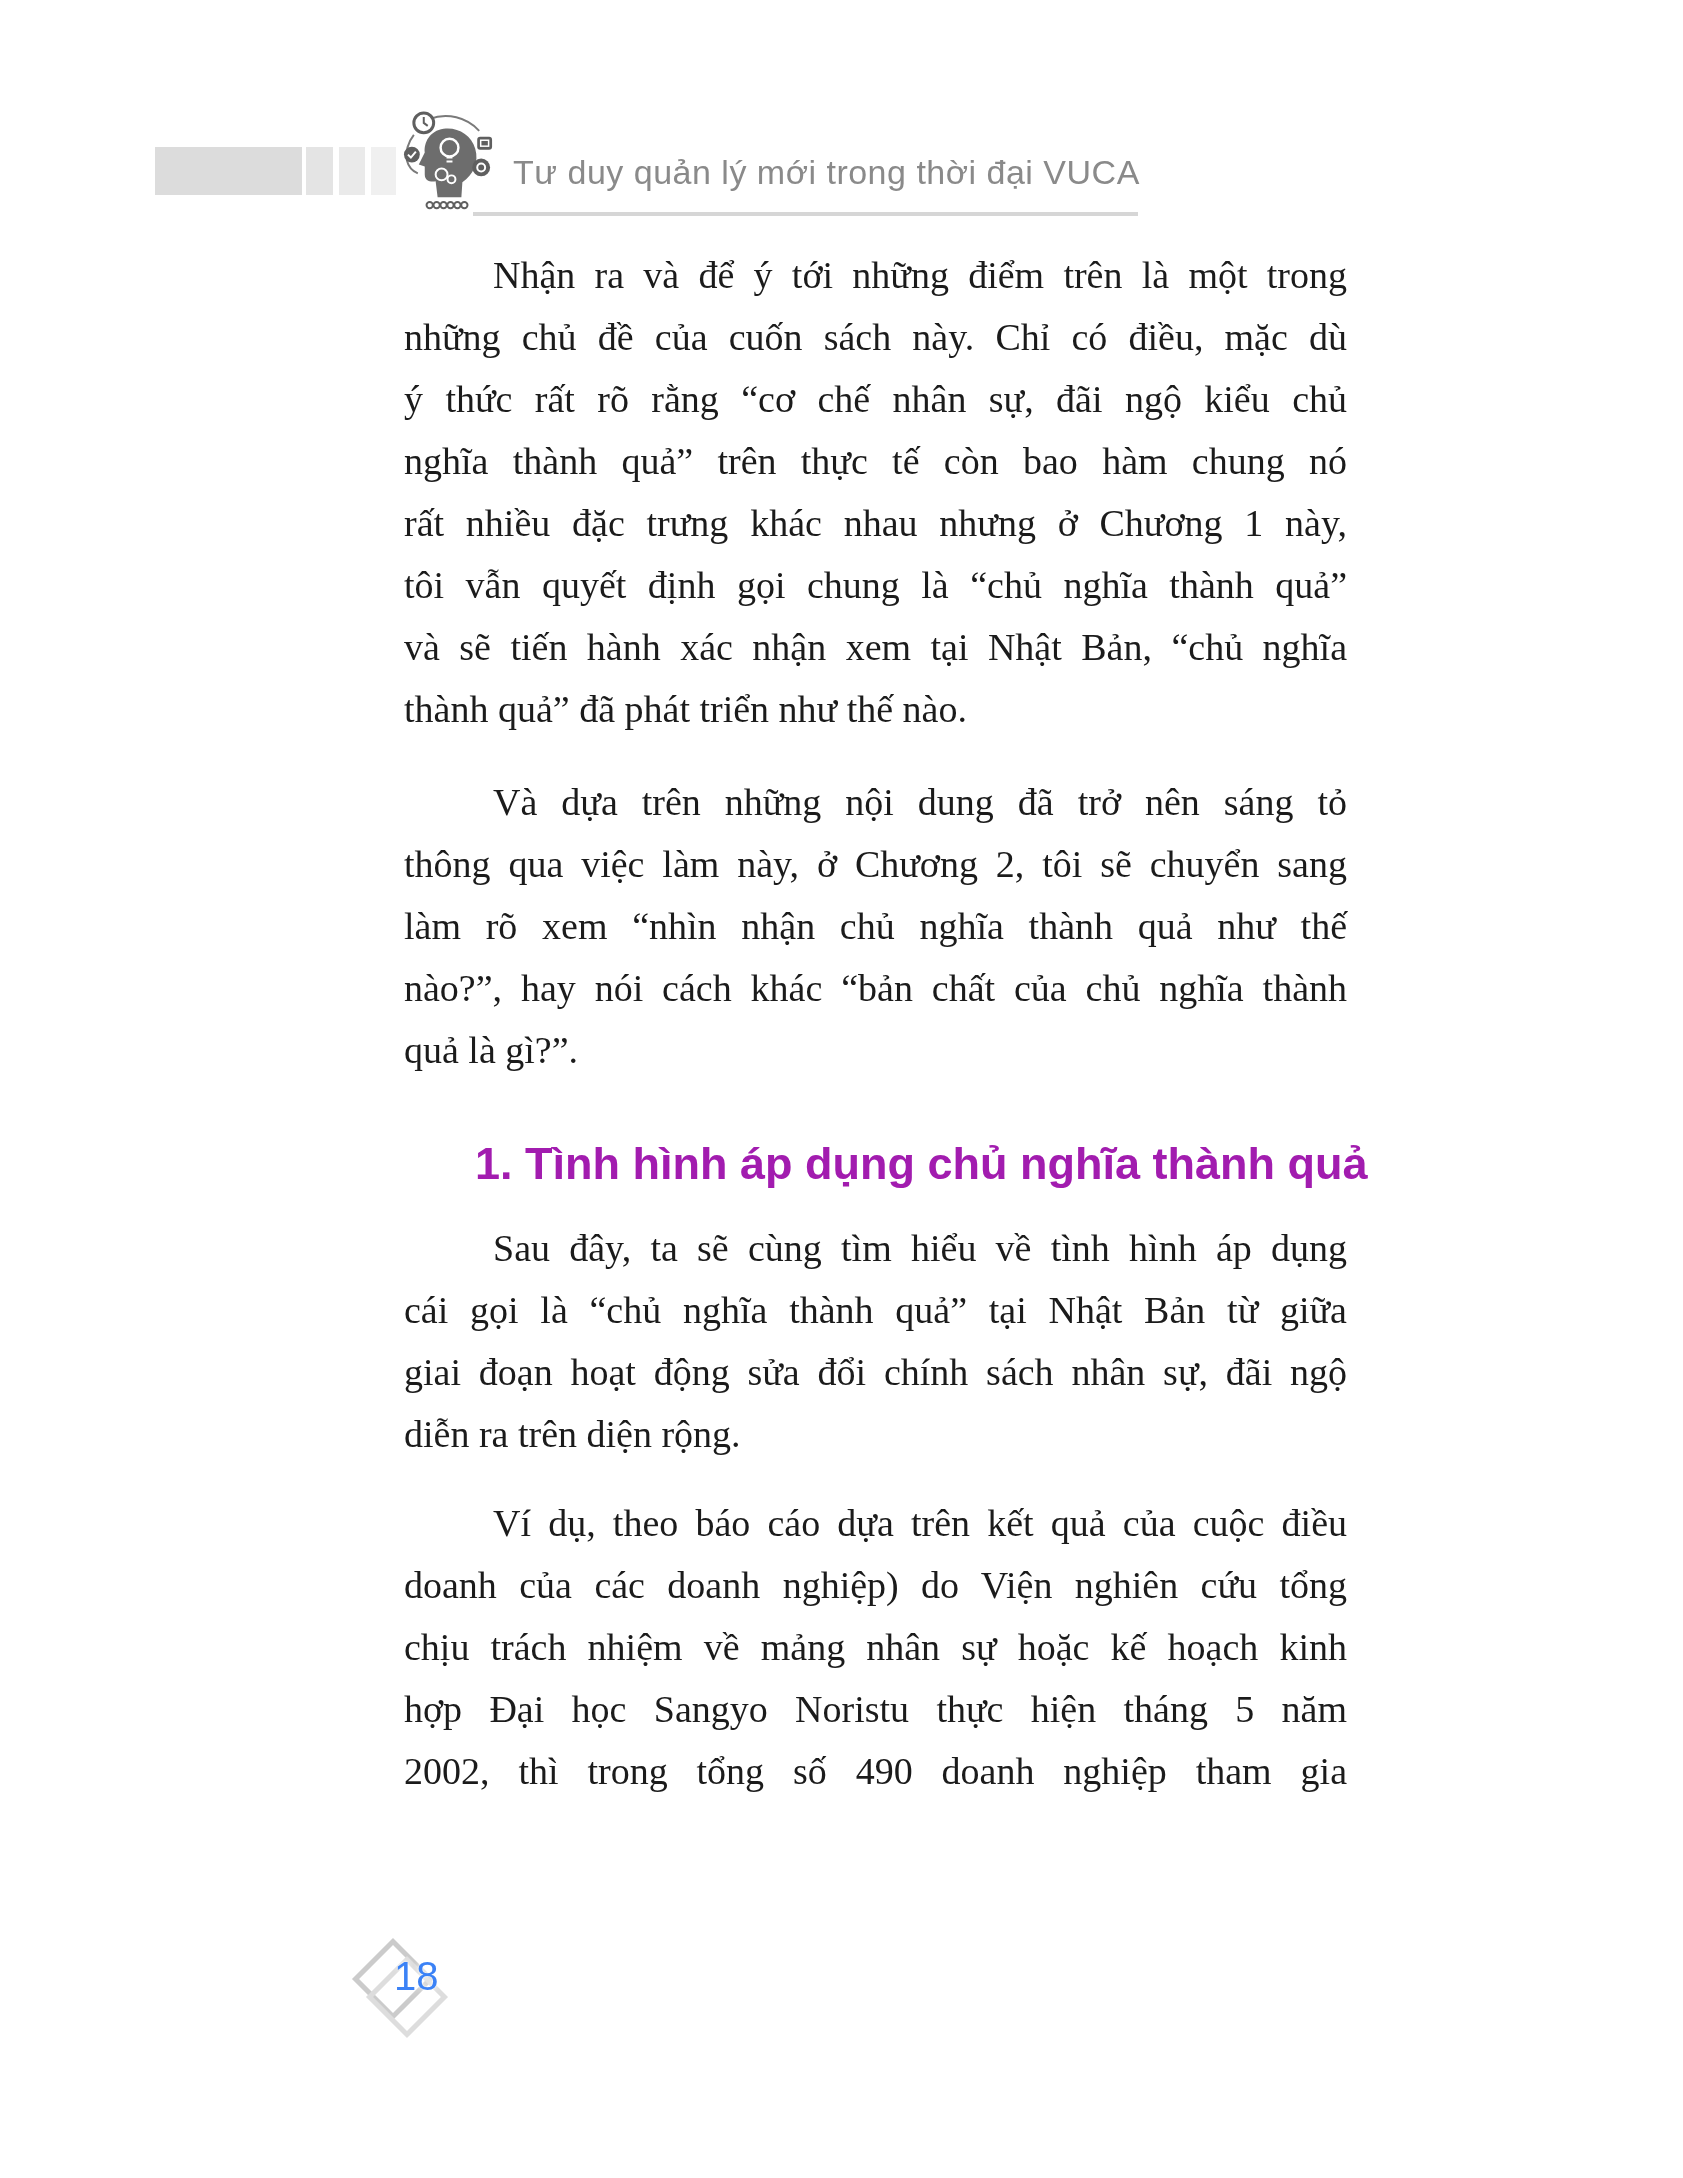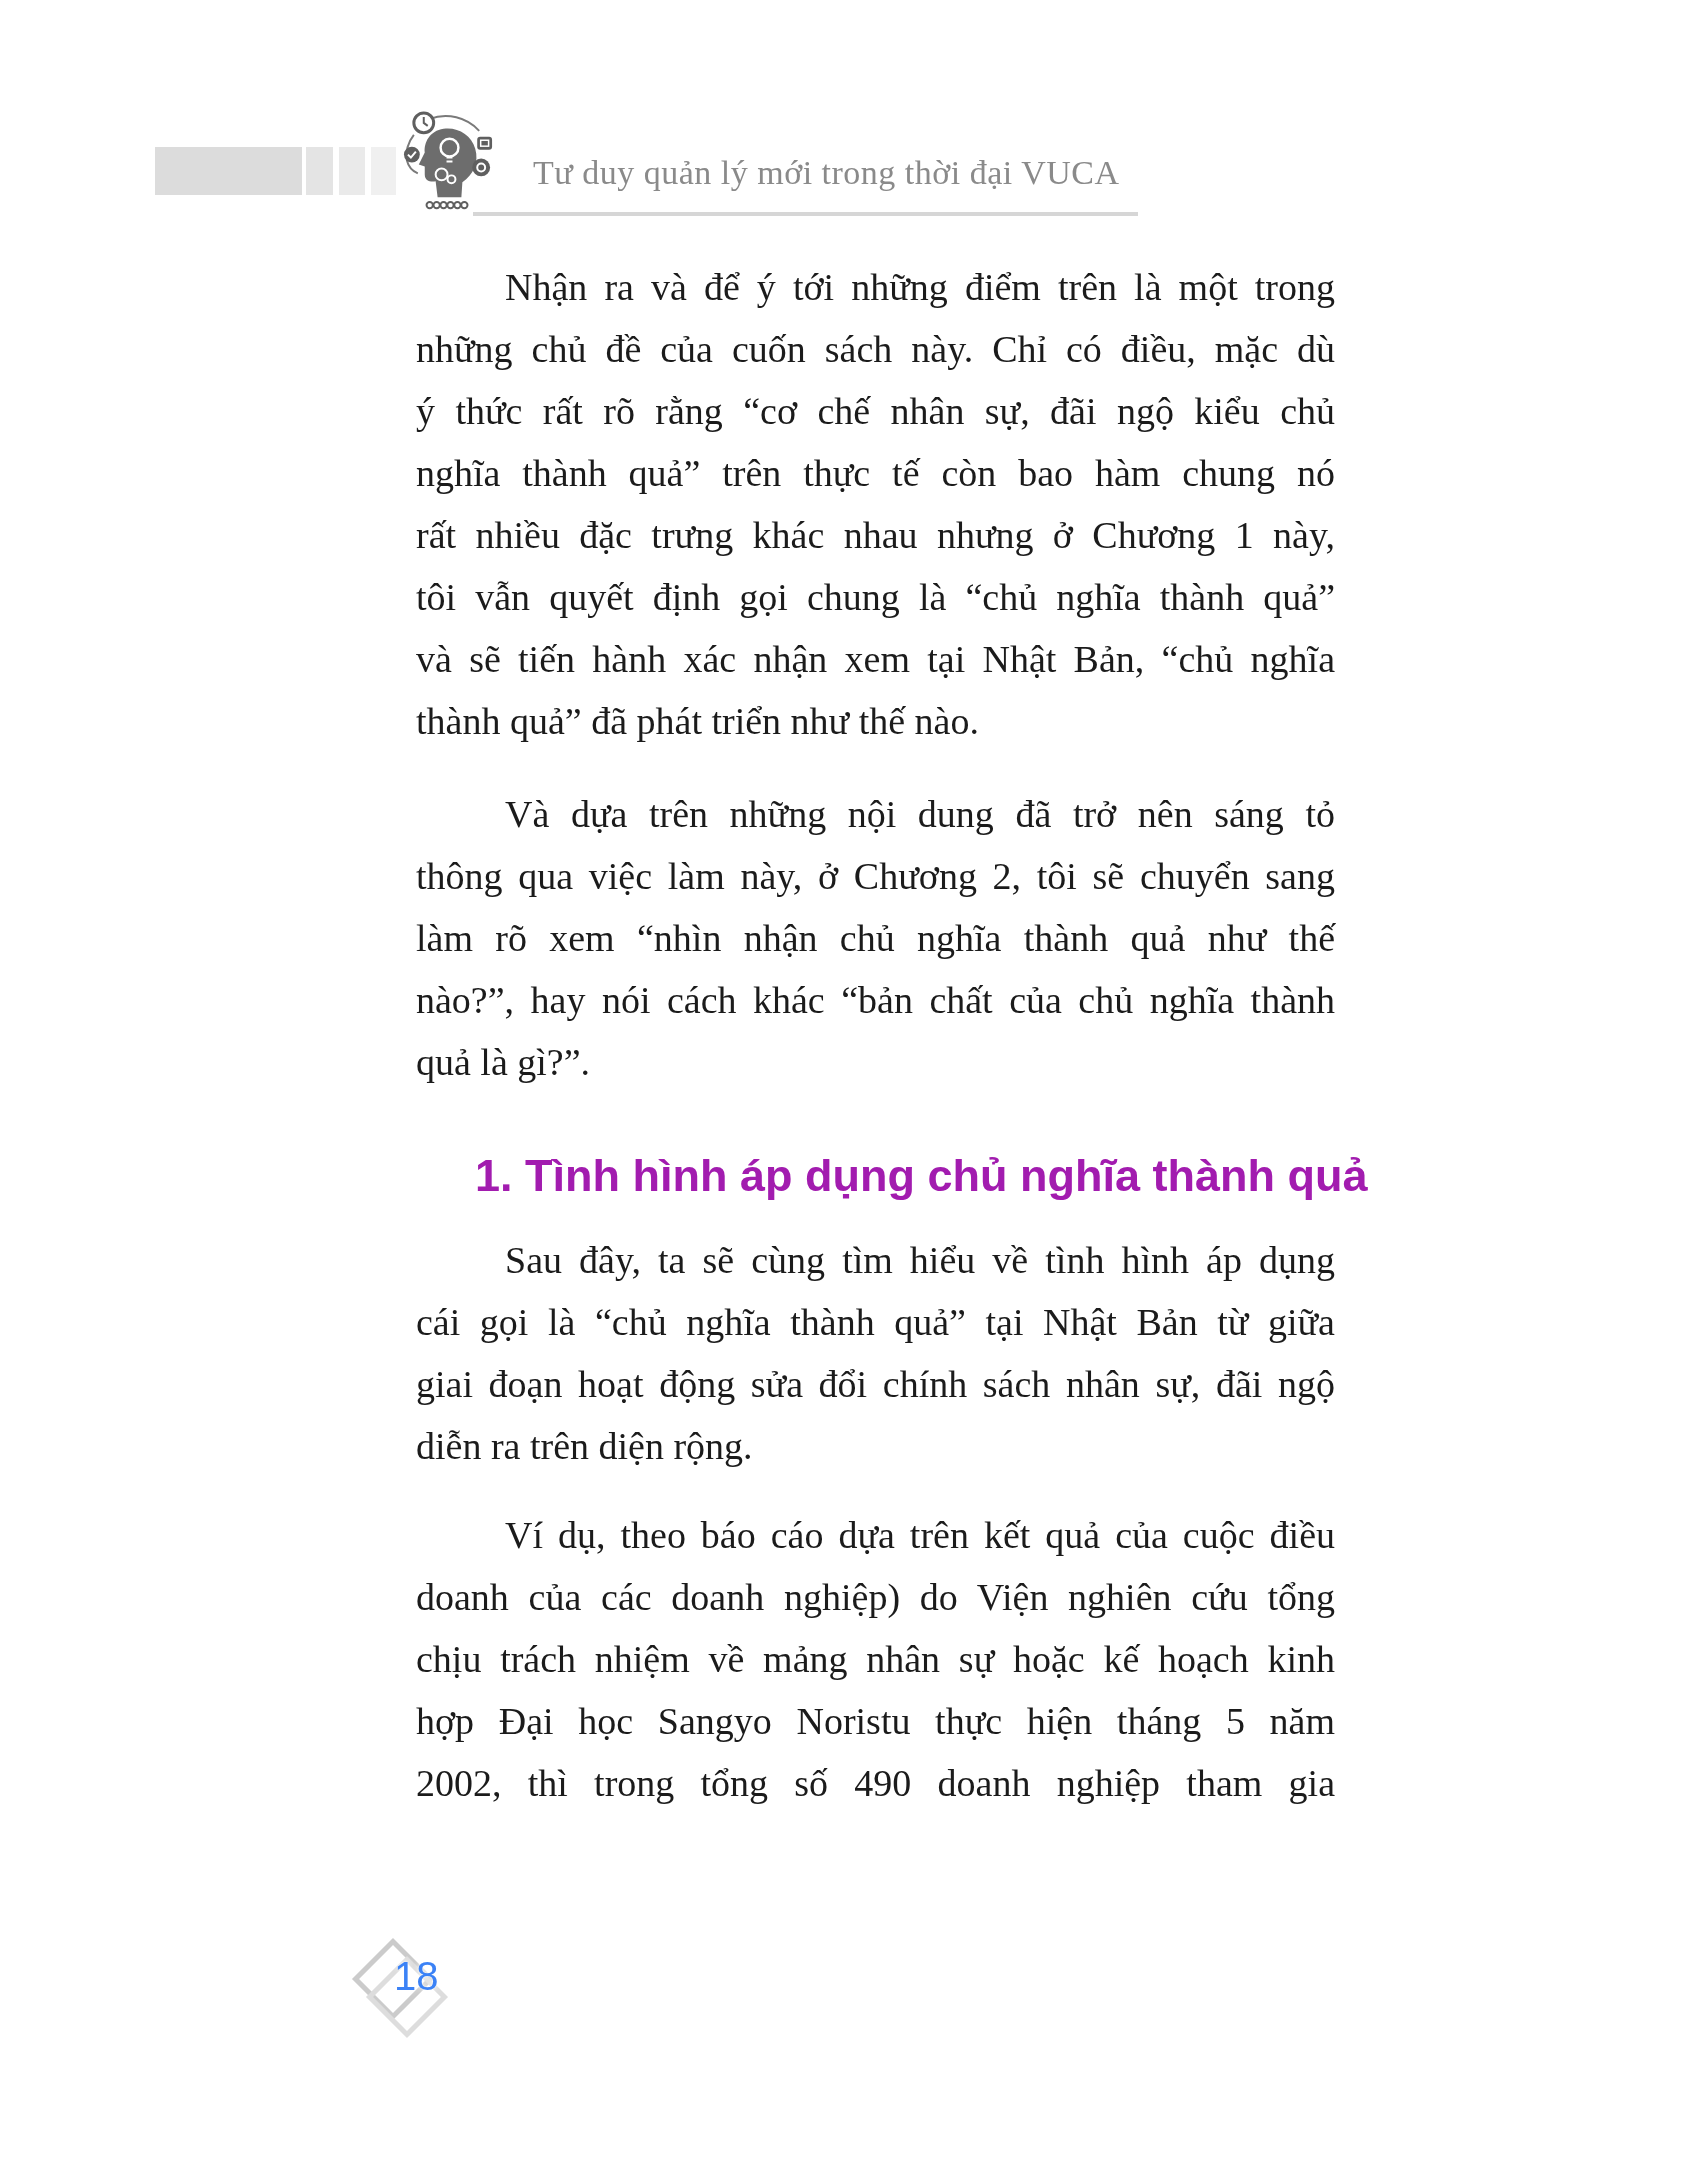--- a/index.html
+++ b/index.html
@@ -12,28 +12,28 @@
   .header-bars { position:absolute; left:155px; top:147px; width:248px; height:48px; }
   .header-bars .bar-big { position:absolute; left:0; top:0; width:147px; height:48px; background:#dcdcdc; }
   .header-bars .sq1 { position:absolute; left:151px; top:0; width:27px; height:48px; background:#e4e4e4; }
   .header-bars .sq2 { position:absolute; left:184px; top:0; width:26px; height:48px; background:#eaeaea; }
   .header-bars .sq3 { position:absolute; left:216px; top:0; width:25px; height:48px; background:#f0f0f0; }
 
   .head-icon { position:absolute; left:400px; top:111px; width:99px; height:103px; }
 
   .header-title {
     position:absolute; left:513px; top:147px; height:51px; line-height:51px;
-    font-family:Liberation Serif, serif; font-size:34px; color:#8a8a8a;
-    letter-spacing:0.5px; white-space:nowrap;margin-left:20px;
+    font-family:Liberation Sans, sans-serif; font-size:34px; color:#8a8a8a;
+    letter-spacing:0.5px; white-space:nowrap;
   }
   .header-rule { position:absolute; left:473px; top:212px; width:665px; height:4px; background:#d6d6d6; }
 
   
   .body-block { position:absolute; left:404px; top:244px; width:943px; }
-  .para { margin:12px; }
+  .para { margin:0; }
   .para .line {
     height:62px; line-height:62px; font-size:38px;
     text-align:justify; text-align-last:justify; white-space:normal;
   }
   .para .line.first { padding-left:89px; }
   .para .line.last { text-align-last:left; }
   #p2 { margin-top:31px; }
   #p4 { margin-top:27px; }
 
   .section-heading {

